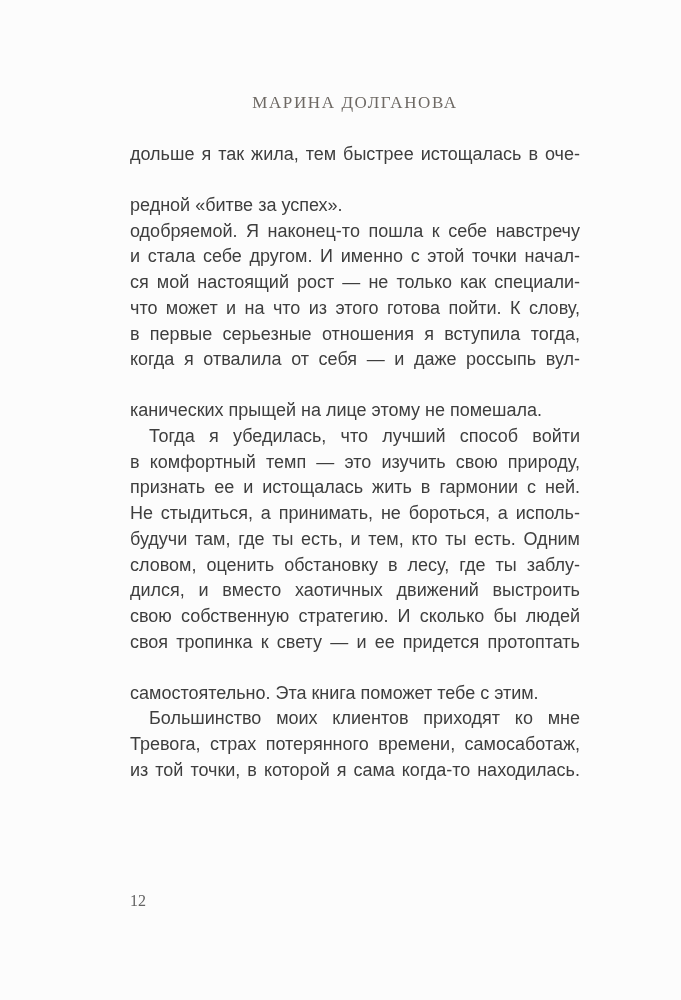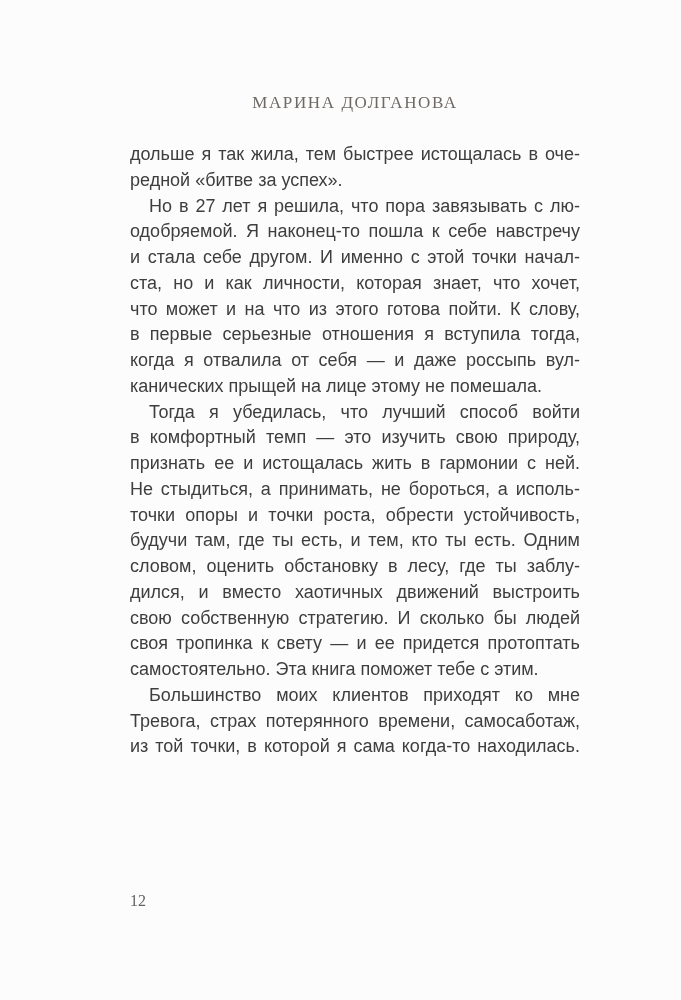--- a/index.html
+++ b/index.html
@@ -49,20 +49,21 @@
     line-height: 25.75px;
     color: var(--text-color);
     text-align: justify;
     text-align-last: justify;
   }
   .line.indent {
     text-indent: 19px;
   }
   .line.para-end {
     text-align-last: left;
+    margin-top: 25px;
   }
   .folio {
     position: absolute;
     left: 130px;
     top: 891px;
     width: 450px;
     text-align: left;
     font-family: "Liberation Serif", "DejaVu Serif", serif;
     font-size: 16px;
     line-height: 20px;
@@ -74,33 +75,31 @@
 
 <div class="page">
 
   <header class="running-head">
     <span>МАРИНА ДОЛГАНОВА</span>
   </header>
 
   <main class="body-text">
       <p class="line">дольше я так жила, тем быстрее истощалась в оче-</p>
       <p class="line para-end">редной «битве за успех».</p>
-      <p class="line indent">Но в 27 лет я решила, что пора завязывать с лю-</p>
       <p class="line">одобряемой. Я наконец-то пошла к себе навстречу</p>
       <p class="line">и стала себе другом. И именно с этой точки начал-</p>
-      <p class="line">ста, но и как личности, которая знает, что хочет,</p>
+      <p class="line">ся мой настоящий рост — не только как специали-</p>
       <p class="line">что может и на что из этого готова пойти. К слову,</p>
       <p class="line">в первые серьезные отношения я вступила тогда,</p>
       <p class="line">когда я отвалила от себя — и даже россыпь вул-</p>
       <p class="line para-end">канических прыщей на лице этому не помешала.</p>
       <p class="line indent">Тогда я убедилась, что лучший способ войти</p>
       <p class="line">в комфортный темп — это изучить свою природу,</p>
       <p class="line">признать ее и истощалась жить в гармонии с ней.</p>
       <p class="line">Не стыдиться, а принимать, не бороться, а исполь-</p>
-      <p class="line">точки опоры и точки роста, обрести устойчивость,</p>
       <p class="line">будучи там, где ты есть, и тем, кто ты есть. Одним</p>
       <p class="line">словом, оценить обстановку в лесу, где ты заблу-</p>
       <p class="line">дился, и вместо хаотичных движений выстроить</p>
       <p class="line">свою собственную стратегию. И сколько бы людей</p>
       <p class="line">своя тропинка к свету — и ее придется протоптать</p>
       <p class="line para-end">самостоятельно. Эта книга поможет тебе с этим.</p>
       <p class="line indent">Большинство моих клиентов приходят ко мне</p>
       <p class="line">Тревога, страх потерянного времени, самосаботаж,</p>
       <p class="line">из той точки, в которой я сама когда-то находилась.</p>
     </main>

